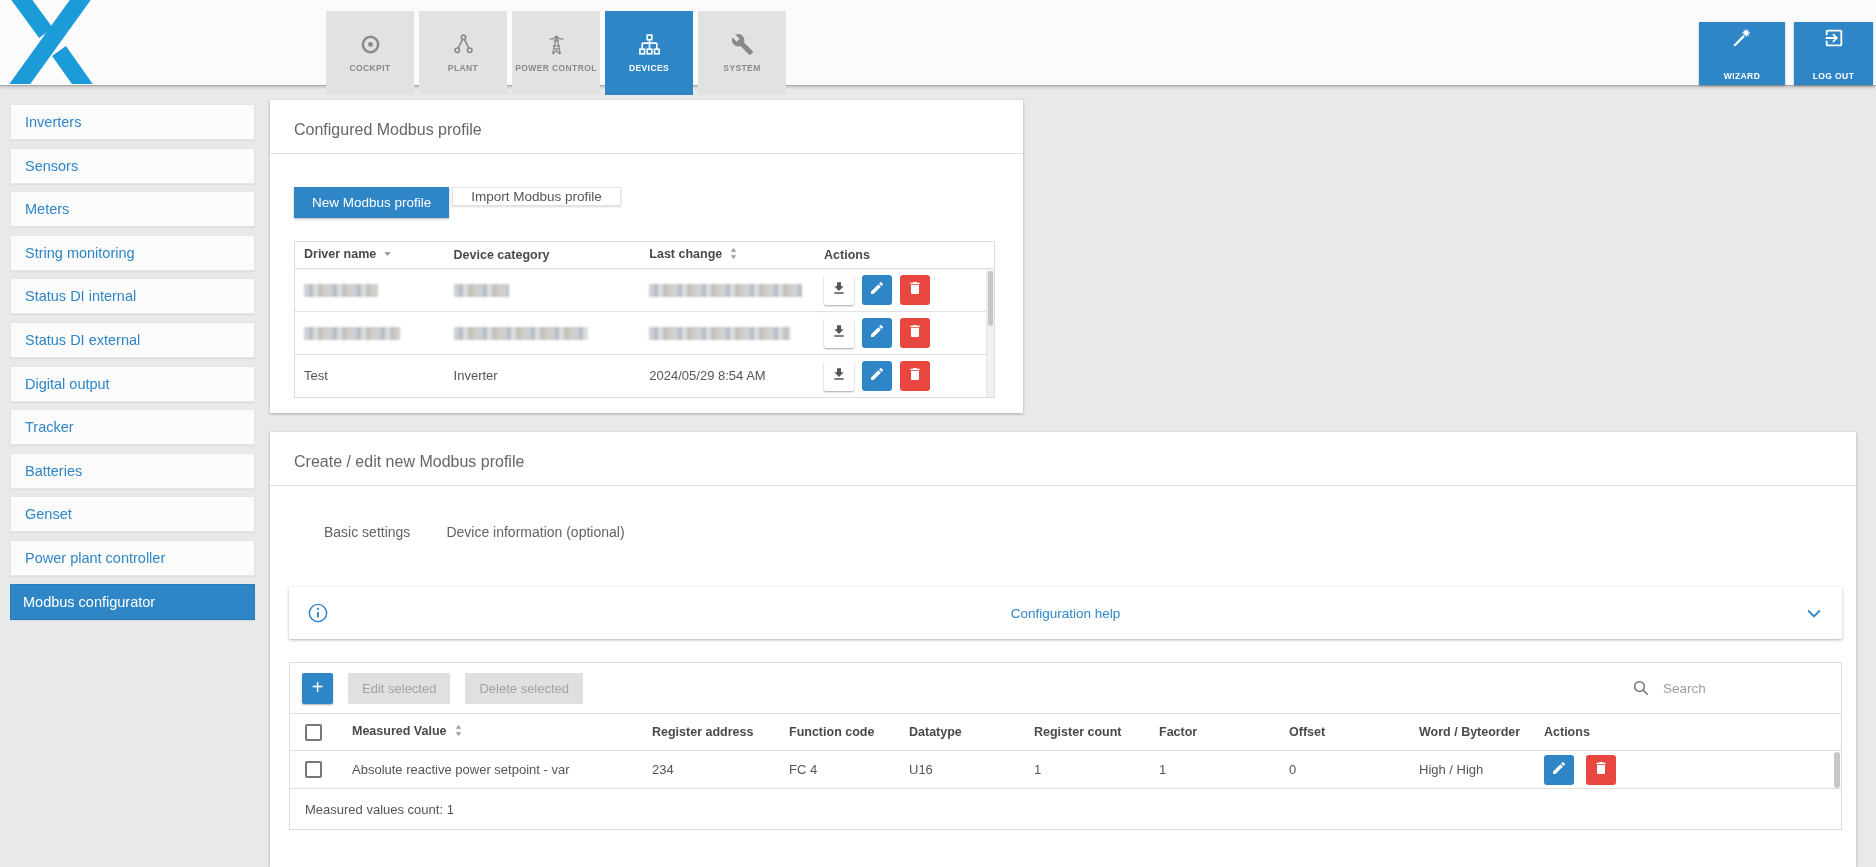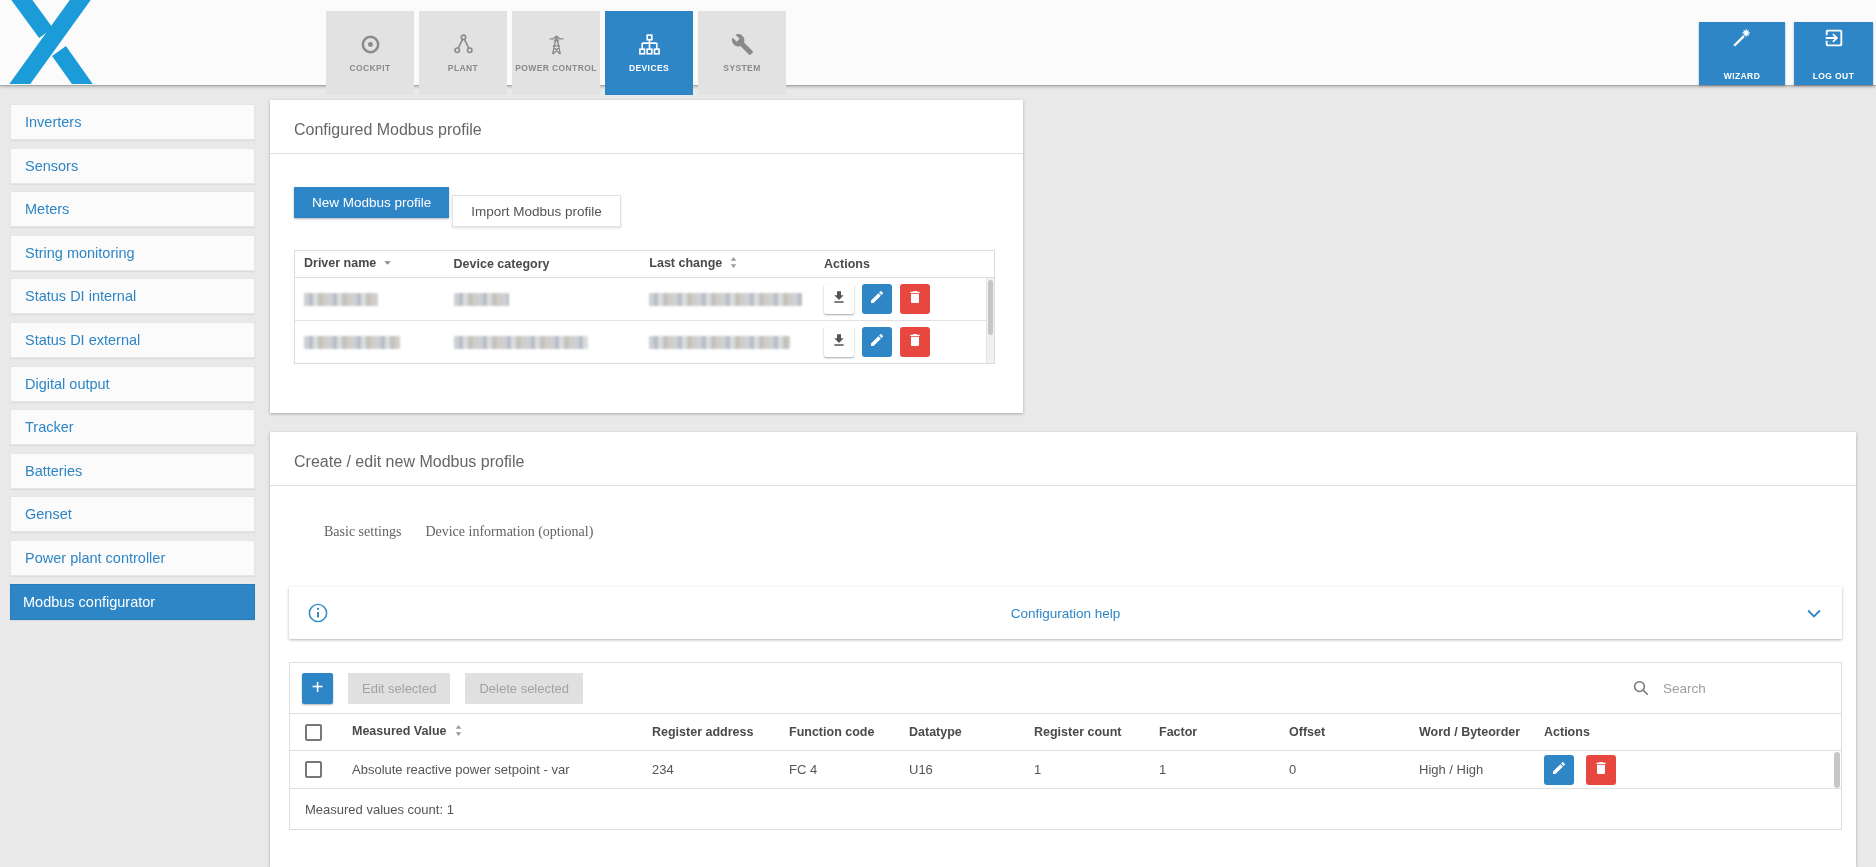--- a/index.html
+++ b/index.html
@@ -49,23 +49,23 @@
   .card h2 { margin:0; padding:20px 24px 14px; font-size:16px; font-weight:normal; color:#666; line-height:19px; }
   .hdiv { height:1px; background:#e0e0e0; }
   
   .btnrow { display:flex; margin:33px 0 0 24px; }
   .btn-primary {
     height:31px; padding:0 18px; border:none; cursor:pointer;
     background:#2e86c6; color:#fff; font-size:13.5px; font-family:inherit;
     box-shadow:0 1px 2px rgba(0,0,0,.3);
   }
   .btn-plain {
-    height:32px; padding:0 18px; margin-left:3px; cursor:pointer;
+    height:19px; padding:0 18px; margin-left:3px; cursor:pointer;
     background:#fff; color:#555; font-size:13.5px; font-family:inherit;
-    border:1px solid #e2e2e2; box-shadow:0 1px 2px rgba(0,0,0,.15);margin-top:8px;
+    border:1px solid #e2e2e2; box-shadow:0 1px 2px rgba(0,0,0,.15);
   }
   
   .t1-wrap { position:relative; margin:23px 28px 0 24px; border:1px solid #dcdcdc; }
   table.t1 { width:100%; border-collapse:collapse; font-size:13px; color:#555; table-layout:fixed; }
   .t1 th { height:26px; text-align:left; font-weight:bold; color:#4a4a4a; padding:0 9px; border-bottom:1px solid #dcdcdc; font-size:12.5px; white-space:nowrap; }
   .t1 td { height:43px; padding:0 9px; border-bottom:1px solid #e2e2e2; white-space:nowrap; overflow:hidden; }
   .t1 tr:last-child td { border-bottom:none; }
   .vscroll { position:absolute; top:27px; right:0; bottom:0; width:8px; background:#f0f0f0; border-left:1px solid #e5e5e5; cursor:pointer; }
   .vthumb { position:absolute; top:2px; left:1px; width:5px; height:55px; background:#c6c6c6; border-radius:3px; }
   .pixel {
@@ -75,21 +75,21 @@
   }
   .ibtn {
     width:30px; height:30px; border:none; border-radius:2px; cursor:pointer; padding:0;
     display:inline-flex; align-items:center; justify-content:center; vertical-align:middle;
   }
   .ibtn svg { width:16px; height:16px; }
   .ibtn.dl { background:#fff; color:#555; box-shadow:0 1px 2px rgba(0,0,0,.35); margin-right:8px; }
   .ibtn.edit { background:#2e86c6; color:#fff; border-radius:3px; margin-right:8px; }
   .ibtn.del { background:#e8473f; color:#fff; border-radius:3px; }
   
-  .tabs { display:flex; margin:26px 0 0 42px;font-family:Liberation Serif, serif; }
+  .tabs { display:flex; gap:12px; margin:26px 0 0 42px; }
   .tab { padding:12px 12px 15px; font-size:14px; color:#636363; cursor:pointer; border-bottom:2.5px solid transparent; white-space:nowrap; }
   .tab.active { border-bottom-color:#2e86c6; color:#4d4d4d; }
   .help-bar {
     position:relative; margin:30px 14px 0 19px; height:52px;
     display:flex; align-items:center; padding:0 18px;
     box-shadow:0 1px 3px rgba(0,0,0,.3); border-radius:1px; background:#fff;
   }
   .help-bar .info-i { color:#2e86c6; width:22px; height:22px; }
   .help-bar .info-i svg { width:22px; height:22px; display:block; }
   .help-center { position:absolute; left:0; right:0; text-align:center; color:#2e86c6; font-size:13.5px; cursor:pointer; }
@@ -262,20 +262,38 @@
               </button><button class="ibtn del">
                 <span><svg viewBox="0 0 24 24" width="15" height="15" fill="currentColor">
                     <path d="M6 19c0 1.1.9 2 2 2h8c1.1 0 2-.9 2-2V7H6v12zM19 4h-3.5l-1-1h-5l-1 1H5v2h14V4z"></path>
                   </svg></span>
               </button></td>
           </tr>
           <tr>
             <td><span class="pixel" style="width:96px"></span></td>
             <td><span class="pixel" style="width:134px"></span></td>
             <td><span class="pixel" style="width:141px"></span></td>
+            <td><button class="ibtn dl">
+                <span><svg viewBox="0 0 24 24" width="16" height="16" fill="currentColor">
+                    <path d="M19 9.5h-4v-6H9v6H5l7 7 7-7zM5 18.5v2h14v-2H5z"></path>
+                  </svg></span>
+              </button><button class="ibtn edit">
+                <span><svg viewBox="0 0 24 24" width="15" height="15" fill="currentColor">
+                    <path d="M3 17.25V21h3.75L17.81 9.94l-3.75-3.75L3 17.25zM20.71 7.04c.39-.39.39-1.02 0-1.41l-2.34-2.34c-.39-.39-1.02-.39-1.41 0l-1.83 1.83 3.75 3.75 1.83-1.83z"></path>
+                  </svg></span>
+              </button><button class="ibtn del">
+                <span><svg viewBox="0 0 24 24" width="15" height="15" fill="currentColor">
+                    <path d="M6 19c0 1.1.9 2 2 2h8c1.1 0 2-.9 2-2V7H6v12zM19 4h-3.5l-1-1h-5l-1 1H5v2h14V4z"></path>
+                  </svg></span>
+              </button></td>
+          </tr>
+          <tr>
+            <td>Test</td>
+            <td>Inverter</td>
+            <td>2024/05/29 8:54 AM</td>
             <td><button class="ibtn dl">
                 <span><svg viewBox="0 0 24 24" width="16" height="16" fill="currentColor">
                     <path d="M19 9.5h-4v-6H9v6H5l7 7 7-7zM5 18.5v2h14v-2H5z"></path>
                   </svg></span>
               </button><button class="ibtn edit">
                 <span><svg viewBox="0 0 24 24" width="15" height="15" fill="currentColor">
                     <path d="M3 17.25V21h3.75L17.81 9.94l-3.75-3.75L3 17.25zM20.71 7.04c.39-.39.39-1.02 0-1.41l-2.34-2.34c-.39-.39-1.02-.39-1.41 0l-1.83 1.83 3.75 3.75 1.83-1.83z"></path>
                   </svg></span>
               </button><button class="ibtn del">
                 <span><svg viewBox="0 0 24 24" width="15" height="15" fill="currentColor">

